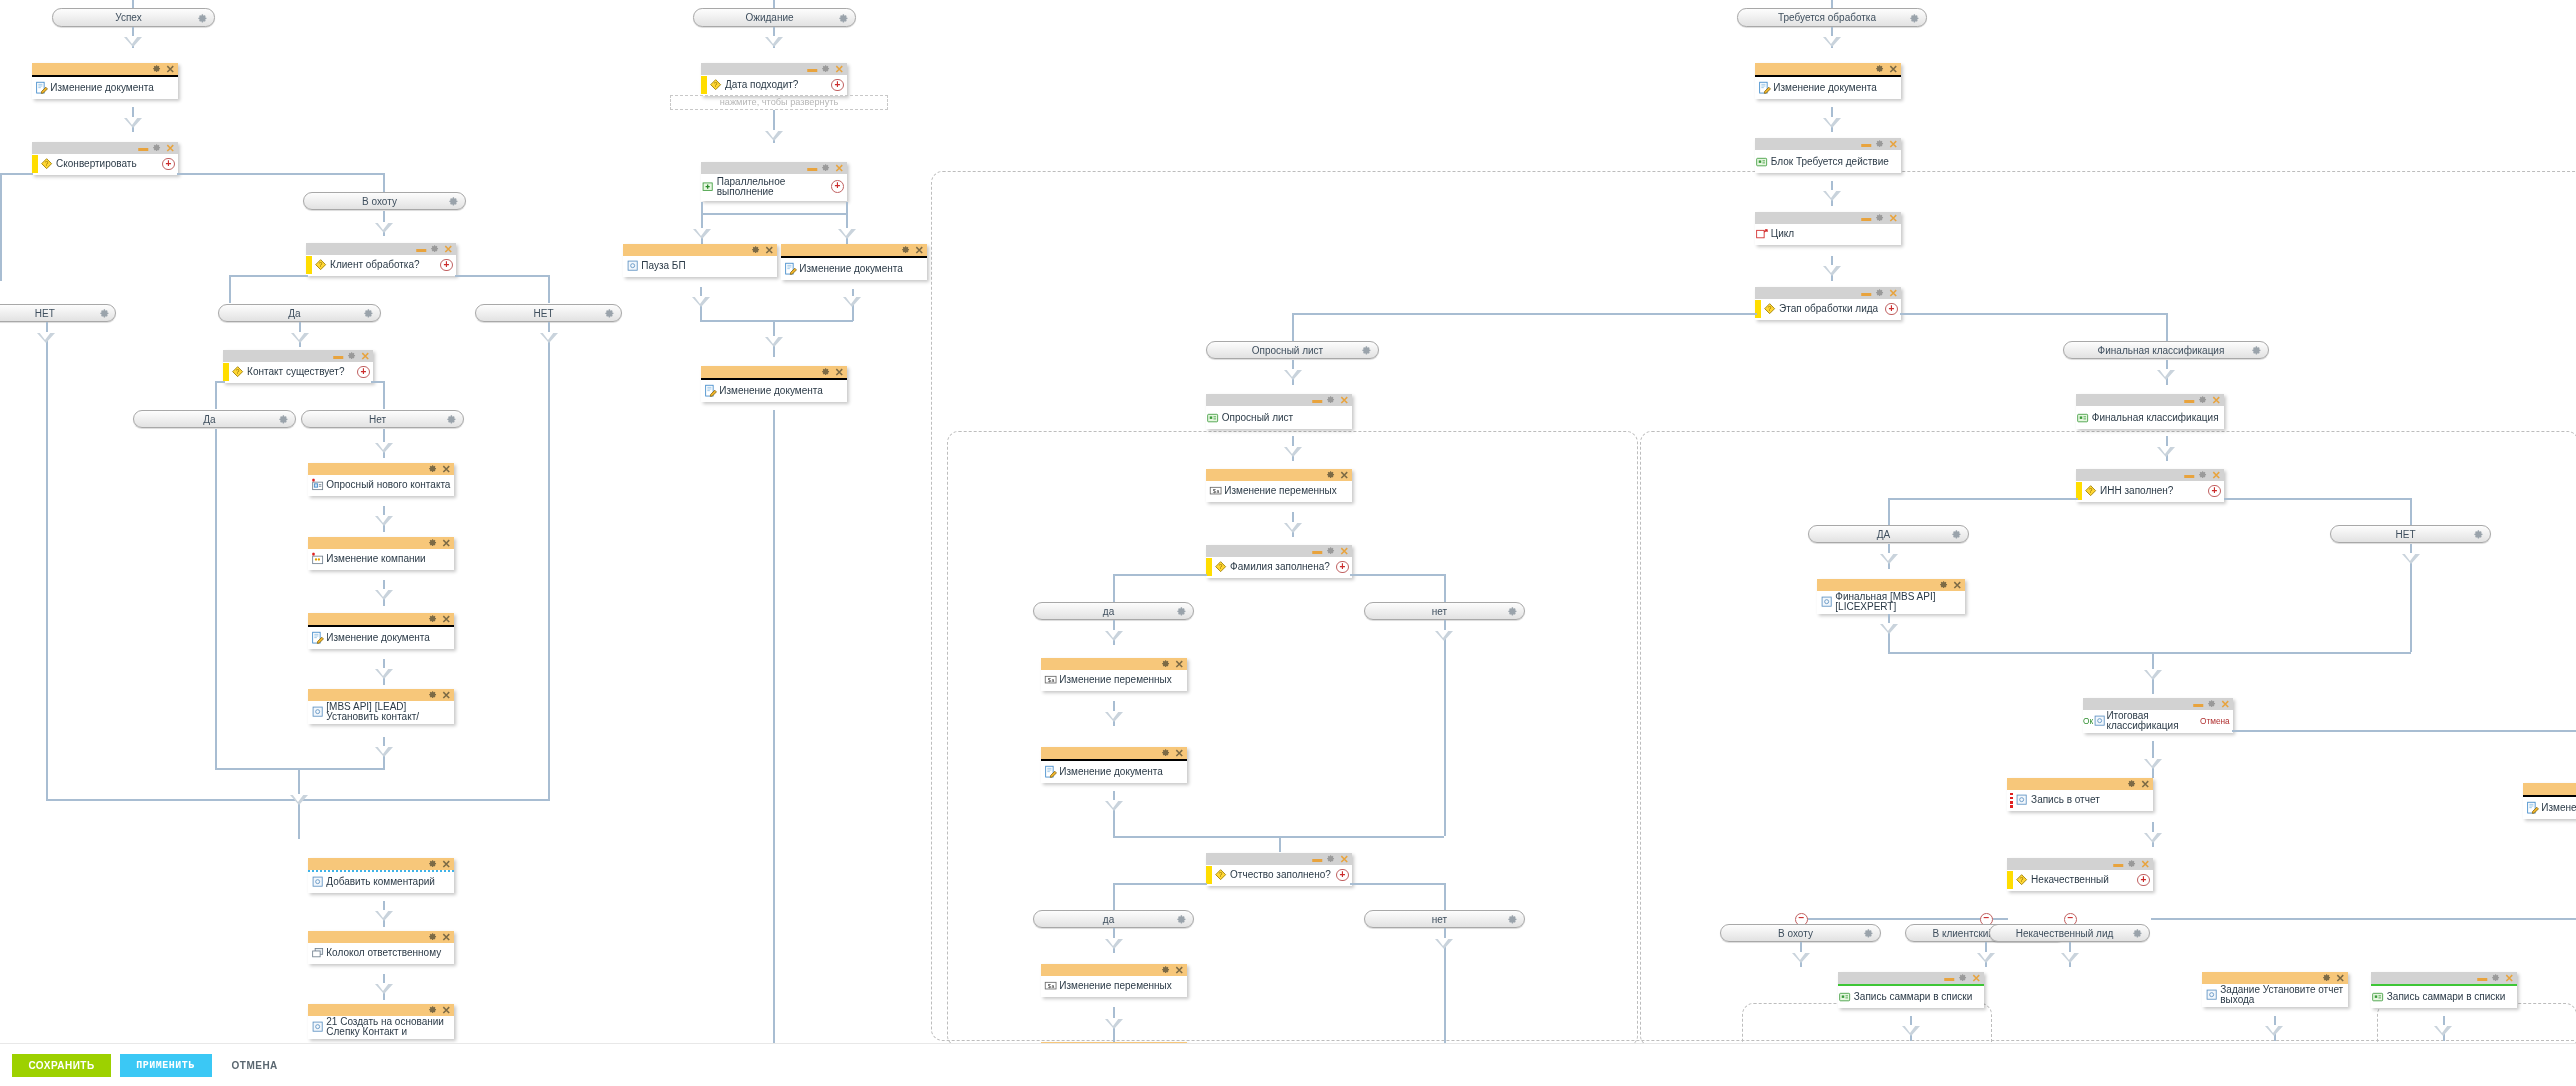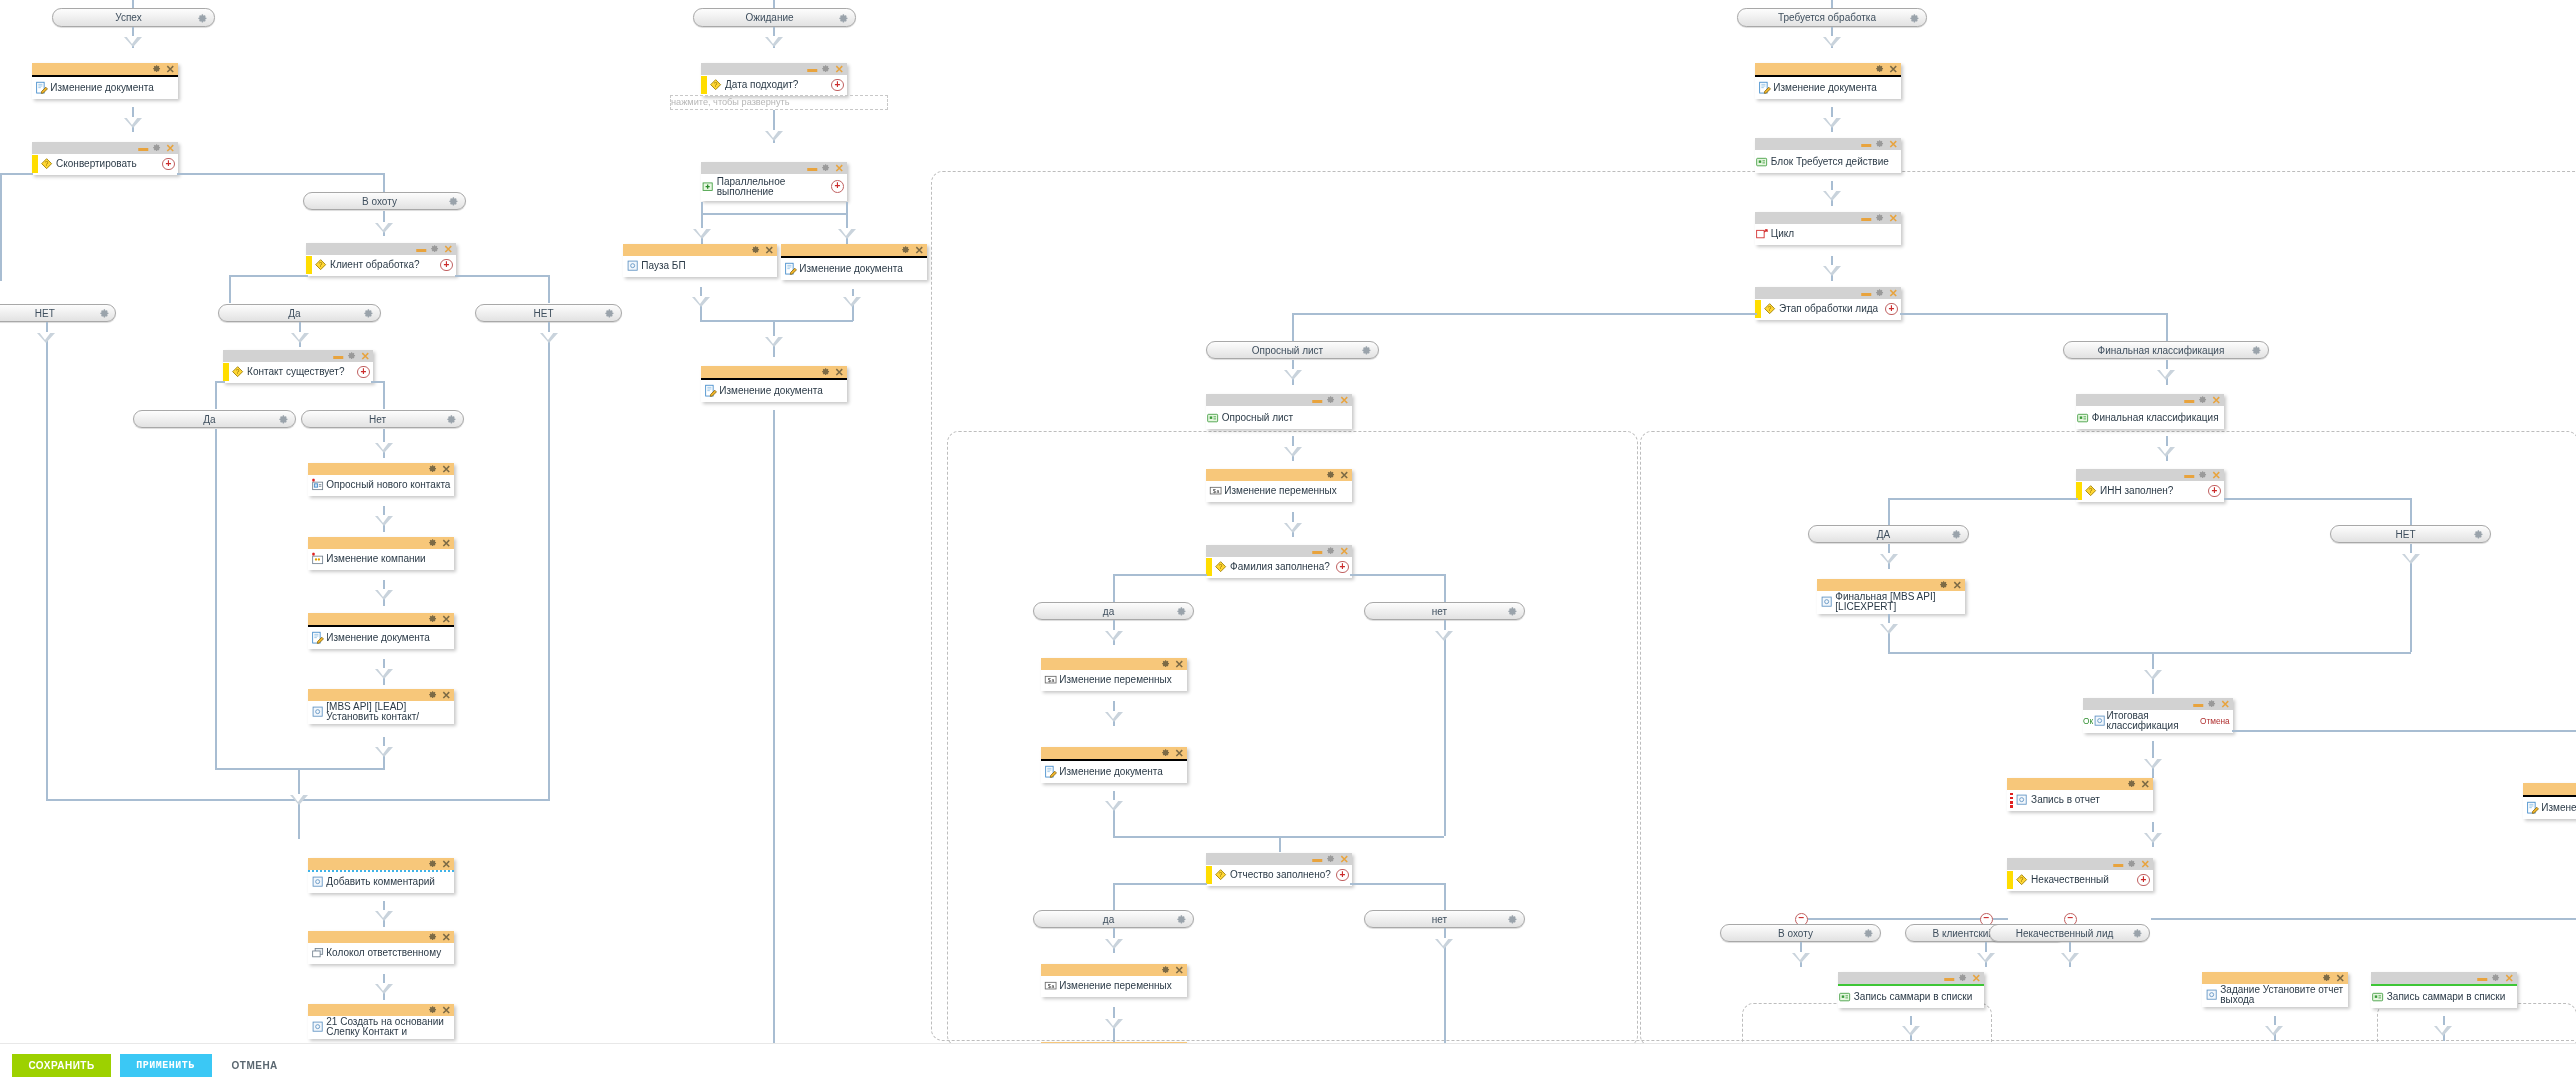--- a/index.html
+++ b/index.html
@@ -82,21 +82,21 @@
   .okcancel{display:flex;align-items:center;width:100%;justify-content:space-between;}
   .okcancel .ok{color:#2f8f2f;font-size:8.3px;}
   .okcancel .cn{color:#b03030;font-size:8.3px;}
 
   
   .icn{width:13.3px;height:13.3px;flex:0 0 13.3px;display:block;}
 
   
   .hint{
     position:absolute;border:0.8px dashed #c8c8c8;
-    color:#b6b6b6;font-size:9.2px;text-align:left;
+    color:#b6b6b6;font-size:9.2px;text-align:center;
     line-height:11.7px;box-sizing:border-box;
   }
 
   
   .frame{position:absolute;border:0.8px dashed #bdbdbd;border-radius:11.7px;box-sizing:border-box;}
 
   
   .cminus{
     position:absolute;width:10.8px;height:10.8px;border-radius:50%;
     background:#fff;border:0.8px solid #c06060;color:#cc2b2b;

